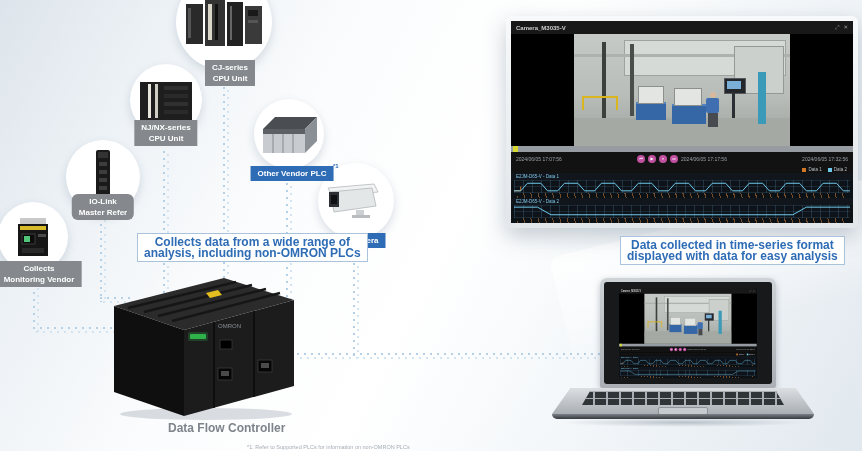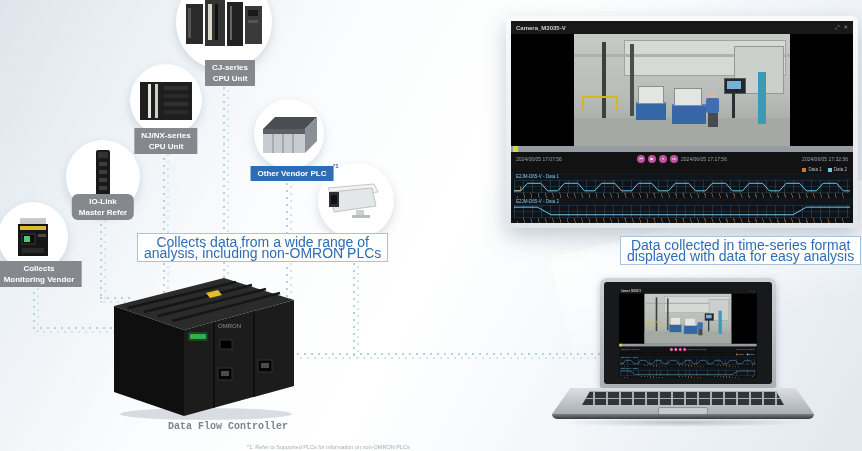--- a/index.html
+++ b/index.html
@@ -16,23 +16,23 @@
       radial-gradient(circle at 5px 6px,#d2e3f1 1.2px,transparent 1.4px);background-size:7px 8px;}
   
   .circle{position:absolute;border-radius:50%;background:#fff;box-shadow:0 4px 10px rgba(120,140,160,.28);
     display:flex;align-items:center;justify-content:center;z-index:2;}
   
   .lbl{position:absolute;transform:translateX(-50%);text-align:center;color:#fff;font-weight:bold;
     font-size:8px;line-height:11px;padding:2px 7px;white-space:nowrap;z-index:3;}
   .lbl.gray{background:#85898d;}
   .lbl.blue{background:#2e6cb5;}
   .sup{position:absolute;font-size:6px;color:#2e6cb5;font-weight:bold;z-index:3;}
-  .callout{position:absolute;background:#fff;border:1px solid #a9c3dc;color:#2e6cb5;font-weight:normal;
-    font-size:14px;line-height:10.5px;text-align:center;padding:3px 6px;white-space:nowrap;z-index:4;}
-  .cap{position:absolute;color:#7e848c;font-weight:bold;font-size:10px;z-index:3;font-family:Liberation Mono, monospace;}
+  .callout{position:absolute;background:#fff;border:1px solid #a9c3dc;color:#2e6cb5;font-weight:bold;
+    font-size:12px;line-height:10.5px;text-align:center;padding:3px 6px;white-space:nowrap;z-index:4;}
+  .cap{position:absolute;color:#7e848c;font-weight:bold;font-size:12px;z-index:3;}
   .footnote{position:absolute;color:#a6acb4;font-size:5.5px;z-index:3;white-space:nowrap;}
   
   .monitor{position:absolute;left:506px;top:16px;width:352px;height:212px;padding:5px;box-sizing:border-box;
     background:linear-gradient(#f7f9fa,#e1e6ea);border-radius:6px;box-shadow:0 8px 22px rgba(90,110,130,.35);z-index:2;}
   .laptop{position:absolute;left:552px;top:278px;width:262px;height:146px;z-index:2;}
   .lap-screen{position:absolute;left:48px;top:0;width:176px;height:110px;box-sizing:border-box;padding:4px;
     background:linear-gradient(#ced3d7,#a9afb4);border-radius:7px 7px 2px 2px;box-shadow:0 2px 6px rgba(80,95,110,.35);}
   .lap-bezel{width:168px;height:102px;background:#17191b;border-radius:3px;position:relative;overflow:hidden;}
   .lap-content{position:absolute;left:15px;top:6px;width:138px;height:90px;}
   .screen-scale{transform:scale(.403,.446);transform-origin:0 0;}
@@ -178,21 +178,21 @@
       <rect x="5" y="13" width="6" height="9" fill="#0e1012"></rect>
       <rect x="30" y="28" width="8" height="6" fill="#cdd1d3"></rect>
       <rect x="26" y="33" width="18" height="3" fill="#b8bcbe"></rect>
     </svg>
   </div>
 
   <div class="lbl gray" style="left:230px;top:60px;">
     <div>CJ-series</div>
     <div>CPU Unit</div>
   </div>
-  <div class="lbl gray" style="left:166px;top:128px;">
+  <div class="lbl gray" style="left:166px;top:120px;">
     <div>NJ/NX-series</div>
     <div>CPU Unit</div>
   </div>
   <div class="lbl gray" style="left:103px;top:194px;border-radius:6px;">
     <div>IO-Link</div>
     <div>Master Refer</div>
   </div>
   <div class="lbl gray" style="left:39px;top:261px;">
     <div>Collects</div>
     <div>Monitoring Vendor</div>

